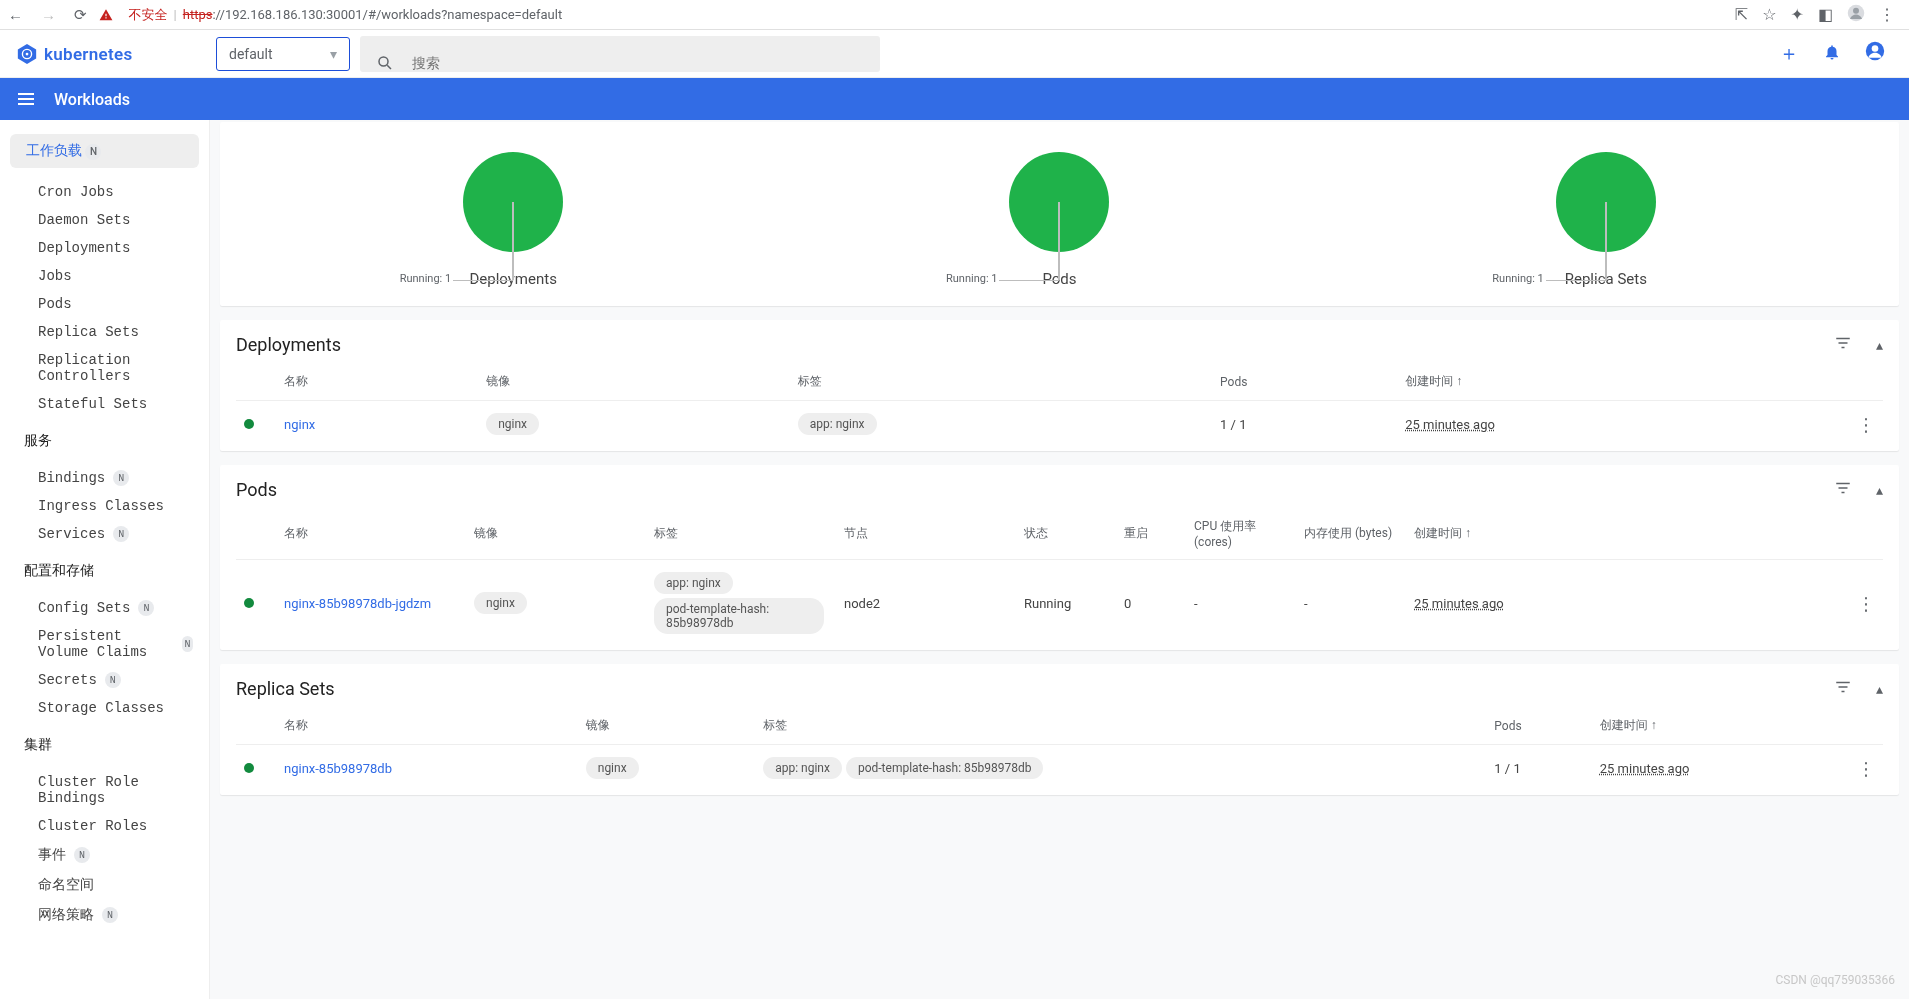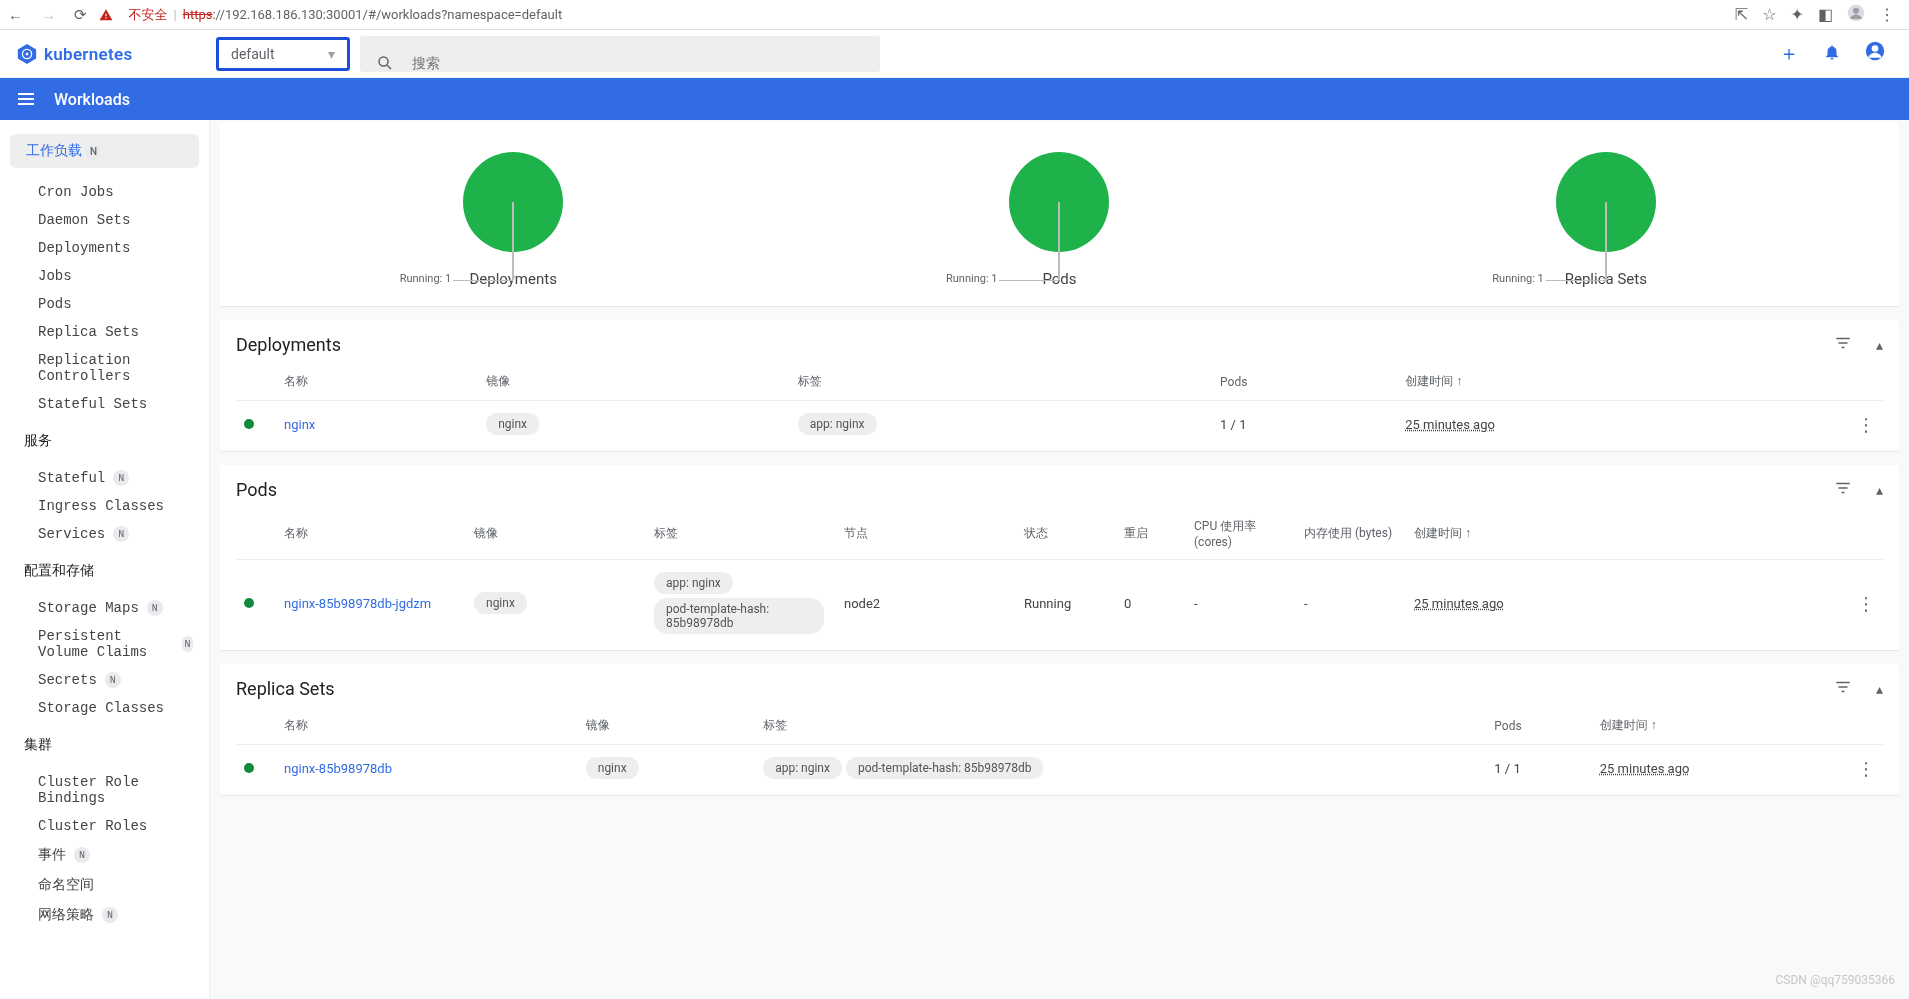--- a/index.html
+++ b/index.html
@@ -14,21 +14,21 @@
   .url-sep { color:#bdbdbd; }
   .url-text { color:#5f6368; }
   .url-text .https { color:#c5221f; text-decoration:line-through; }
   .right-icons { display:flex; gap:14px; align-items:center; color:#5f6368; padding-right:6px;}
   .right-icons span { cursor:pointer; font-size:16px;}
   
   .app-bar { height: 48px; background:#fff; border-bottom:1px solid #eee; display:flex; align-items:center; padding:0 16px; }
   .brand { display:flex; align-items:center; gap:6px; width:200px;}
   .brand-logo { width:22px; height:22px; }
   .brand-name { color:#326ce5; font-weight:600; font-size:17px; letter-spacing:0.3px;}
-  .ns-select { width:134px; height:34px; border:3px solid #1d4ed8; border-radius:3px; background:#fff; display:flex; align-items:center; padding:0 12px; color:#5f6368; justify-content:space-between; cursor:pointer;}
+  .ns-select { width:134px; height:34px; border:1px solid #1d4ed8; border-radius:3px; background:#fff; display:flex; align-items:center; padding:0 12px; color:#5f6368; justify-content:space-between; cursor:pointer;}
   .search { margin-left:10px; flex:0 0 520px; height:36px; background:#eeeeee; border-radius:3px; display:flex; align-items:flex-end; padding:0 16px; gap:16px; color:#5f6368;}
   .search input { border:none; background:transparent; outline:none; font-size:14px; flex:1; color:#333; }
   .app-actions { margin-left:auto; display:flex; gap:24px; align-items:center; padding-right:8px;}
   .app-actions .icon { color:#326ce5; font-size:20px; cursor:pointer;}
   
   .section-bar { height:42px; background:#326ce5; color:#fff; display:flex; align-items:center; padding:0 18px; gap:20px; font-size:16px; font-weight:500;}
   .hamburger { cursor:pointer; display:flex; flex-direction:column; gap:3px;}
   .hamburger span { width:16px; height:2px; background:#fff; display:block;}
   
   .layout { display:flex; height:calc(999px - 30px - 48px - 42px); }
@@ -178,35 +178,35 @@
         <div class="side-item">
           <span>Replication Controllers</span>
         </div>
         <div class="side-item">
           <span>Stateful Sets</span>
         </div>
       </div>
     <div class="side-title">服务</div>
     <div id="side-g2" class="side-group">
         <div class="side-item">
-          <span>Stateful</span>
+          <span>Bindings</span>
           <span class="badge-n">N</span>
         </div>
         <div class="side-item">
           <span>Ingress Classes</span>
         </div>
         <div class="side-item">
           <span>Services</span>
           <span class="badge-n">N</span>
         </div>
       </div>
     <div class="side-title">配置和存储</div>
     <div id="side-g3" class="side-group">
         <div class="side-item">
-          <span>Storage Maps</span>
+          <span>Config Sets</span>
           <span class="badge-n">N</span>
         </div>
         <div class="side-item">
           <span>Persistent Volume Claims</span>
           <span class="badge-n">N</span>
         </div>
         <div class="side-item">
           <span>Secrets</span>
           <span class="badge-n">N</span>
         </div>

